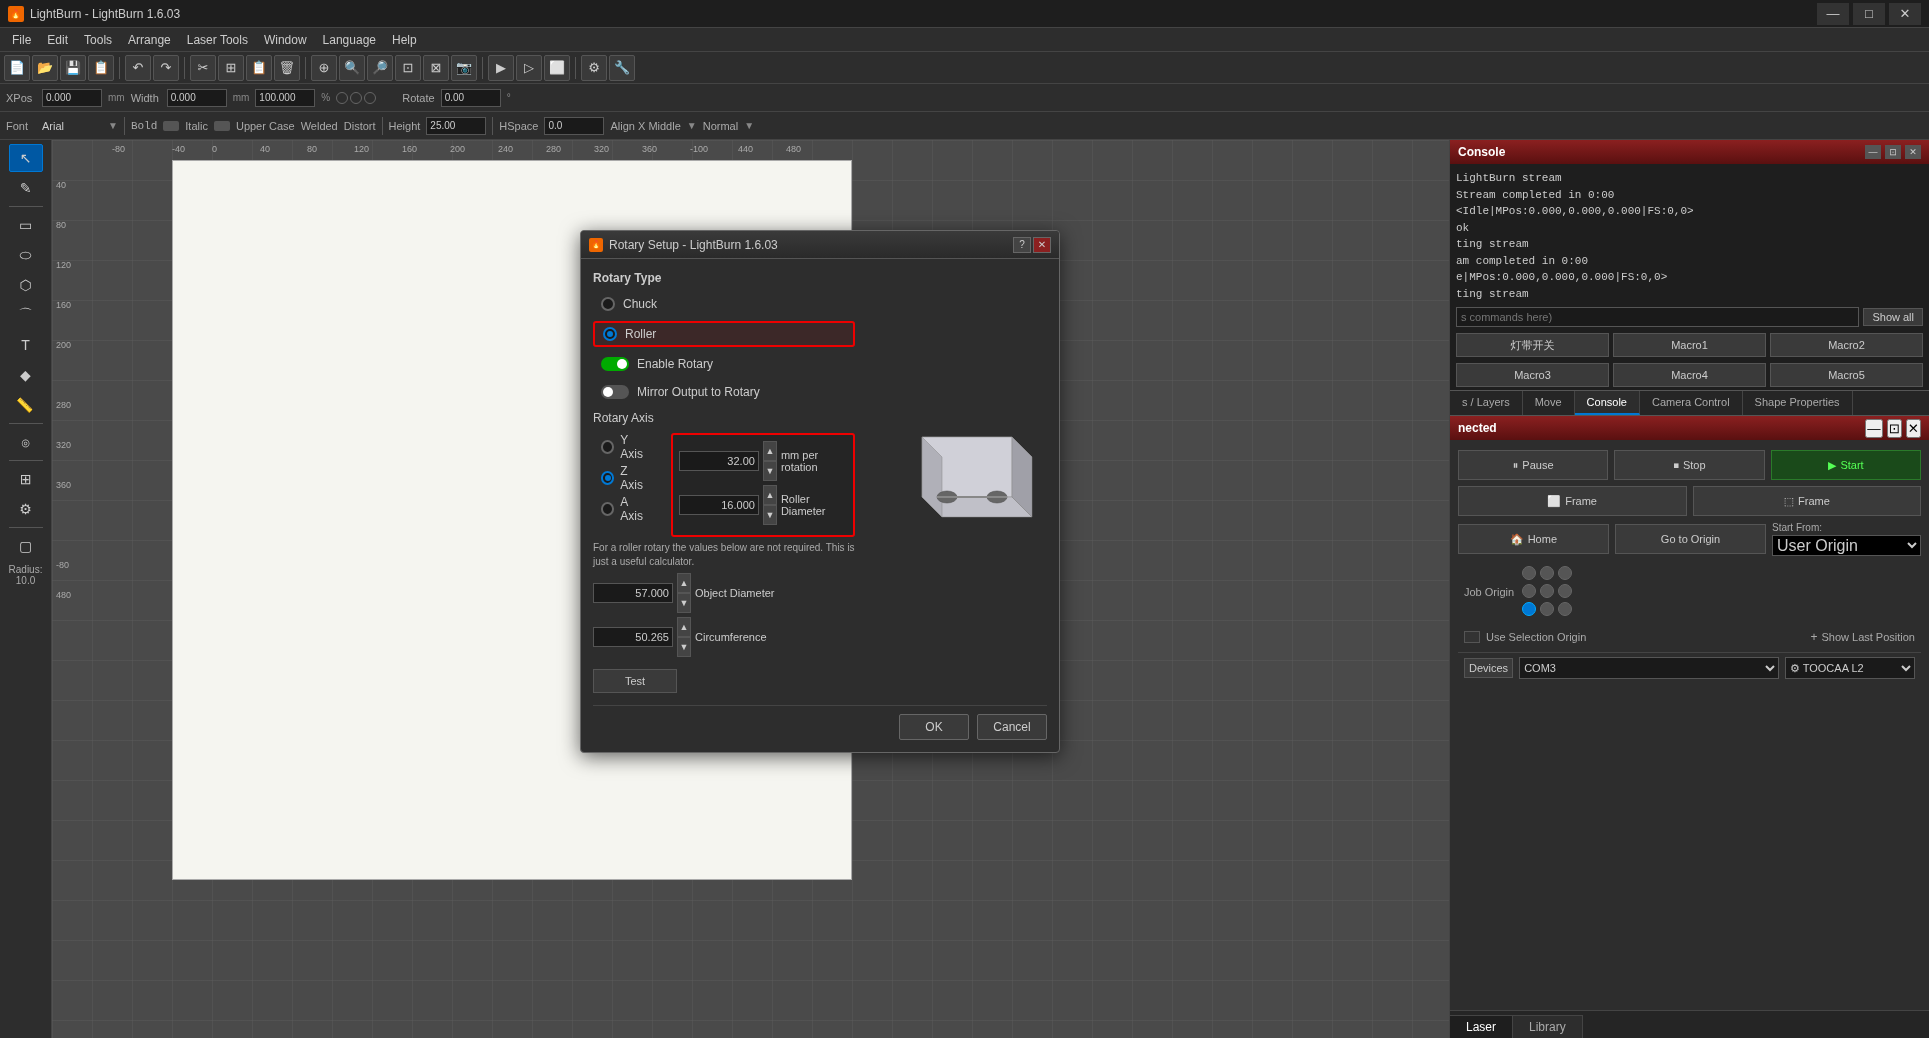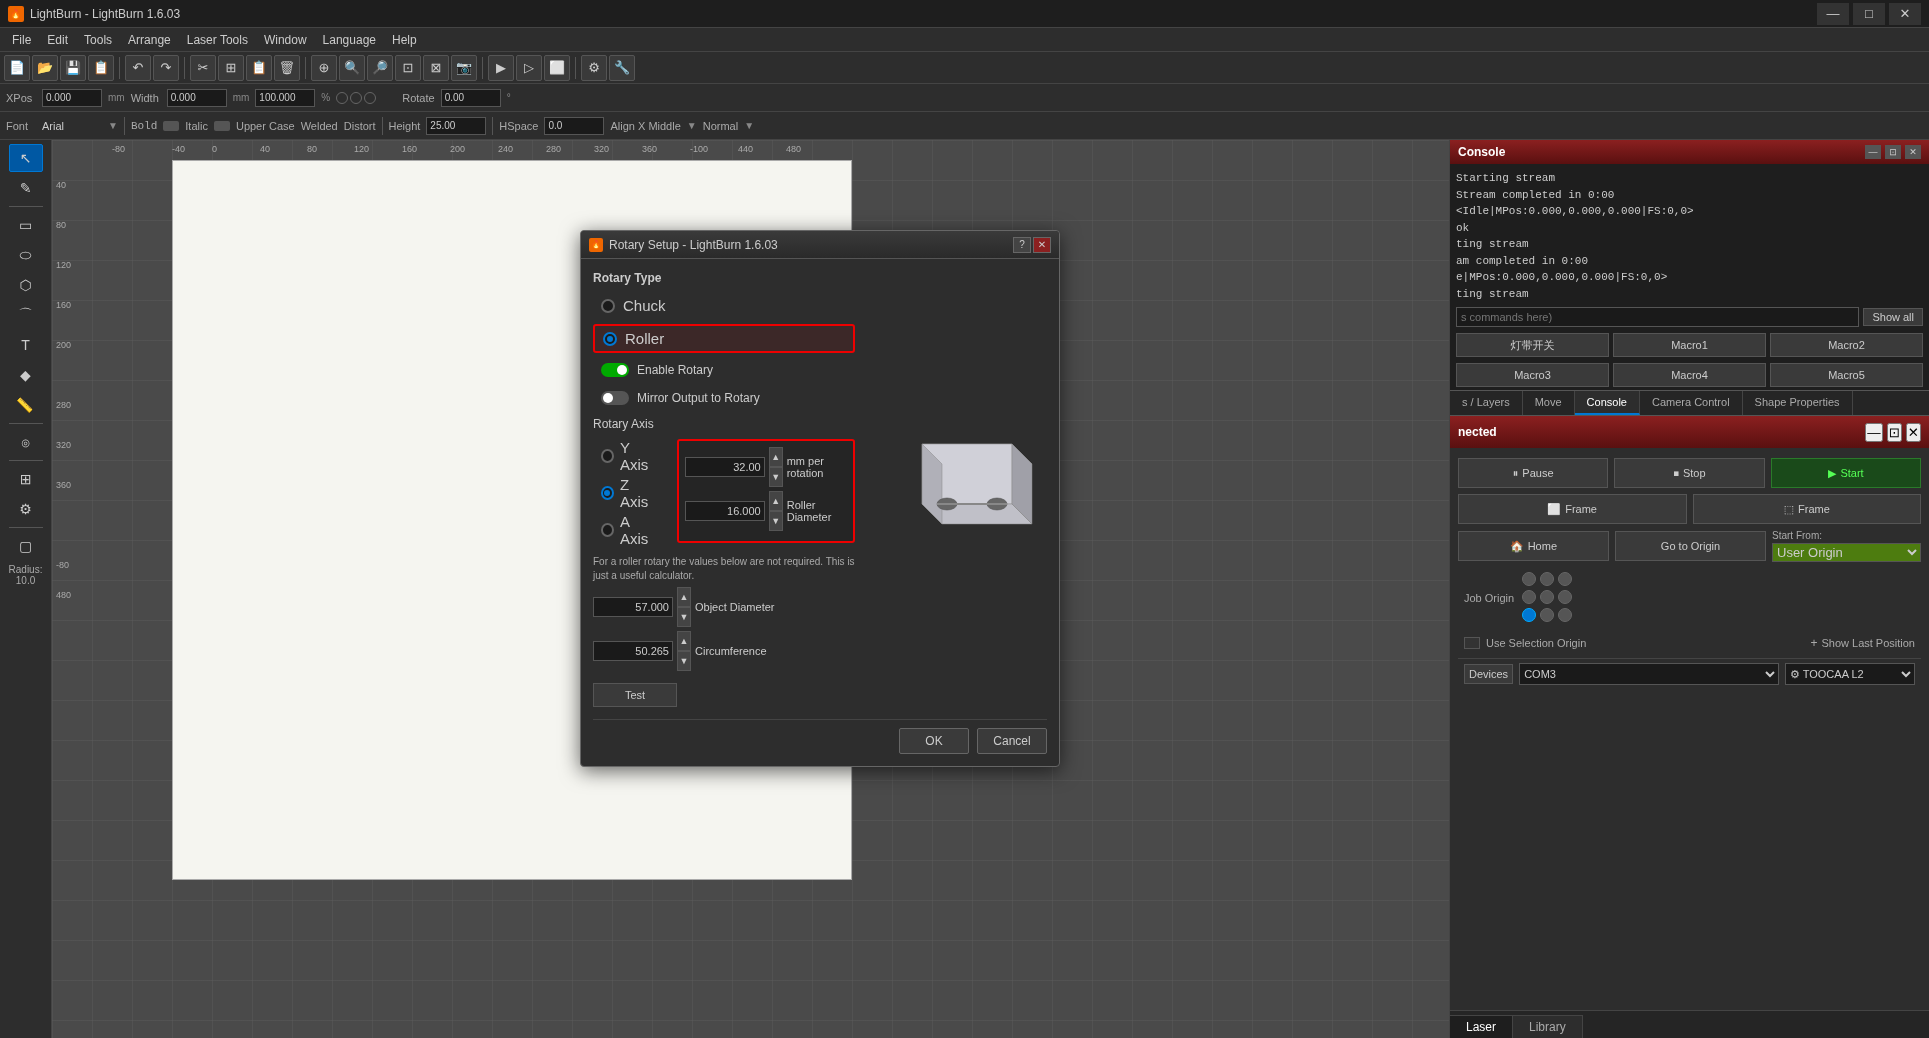--- a/index.html
+++ b/index.html
@@ -201,21 +201,21 @@
       padding: 8px;
       display: flex;
       flex-direction: column;
       gap: 6px;
     }
     #laser-panel-header {
       background: linear-gradient(to bottom, #8b2020, #5a1010);
       height: 24px;
       display: flex;
       align-items: center;
-      padding: 16px 8px;
+      padding: 8px 8px;
       color: #fff;
       font-size: 12px;
       font-weight: bold;
       margin: -8px -8px 4px -8px;
     }
     #laser-panel-header .panel-controls { margin-left: auto; display: flex; gap: 4px; }
     .ctrl-row { display: flex; gap: 6px; align-items: center; }
     .ctrl-btn { flex: 1; height: 30px; background: #3a3a3a; border: 1px solid #555; color: #ccc; font-size: 11px; cursor: pointer; display: flex; align-items: center; justify-content: center; gap: 4px; }
     .ctrl-btn.pause-btn { }
     .ctrl-btn.stop-btn { }
@@ -246,21 +246,21 @@
 
     
     .option-row {
       display: flex;
       align-items: center;
       padding: 2px 6px;
       gap: 6px;
       color: #aaa;
       font-size: 11px;
     }
-    .start-from-select { flex: 1; height: 22px; background: #4d7c0f; border: 1px solid #555; color: #ccc; font-size: 13px; }
+    .start-from-select { flex: 1; height: 22px; background: #000000; border: 1px solid #555; color: #ccc; font-size: 16px; }
 
     
     #devices-row {
       display: flex;
       align-items: center;
       padding: 4px 6px;
       gap: 6px;
       border-top: 1px solid #444;
     }
     .devices-btn {
@@ -351,21 +351,21 @@
     }
     .radio-btn.selected {
       border-color: #0078d4;
     }
     .radio-btn.selected::after {
       content: '';
       width: 6px; height: 6px;
       border-radius: 50%;
       background: #0078d4;
     }
-    .radio-label { color: #ccc; font-size: 15px; }
+    .radio-label { color: #ccc; font-size: 12px; }
 
     .toggle-row {
       display: flex;
       align-items: center;
       gap: 8px;
       margin-bottom: 6px;
       padding: 4px 8px;
     }
     .toggle {
       width: 28px; height: 14px;
@@ -676,21 +676,21 @@
     <div id="console-panel">
       <div id="console-header">
         <span>Console</span>
         <div class="panel-controls">
           <button class="panel-btn">—</button>
           <button class="panel-btn">⊡</button>
           <button class="panel-btn">✕</button>
         </div>
       </div>
       <div id="console-content">
-        <div>Starting stream</div>
+        <div>LightBurn stream</div>
         <div>Stream completed in 0:00</div>
         <div>&lt;Idle|MPos:0.000,0.000,0.000|FS:0,0&gt;</div>
         <div>ok</div>
         <div>ting stream</div>
         <div>am completed in 0:00</div>
         <div>e|MPos:0.000,0.000,0.000|FS:0,0&gt;</div>
         <div>ting stream</div>
         <div>am completed in 0:00</div>
       </div>
       <div id="console-input-row">

